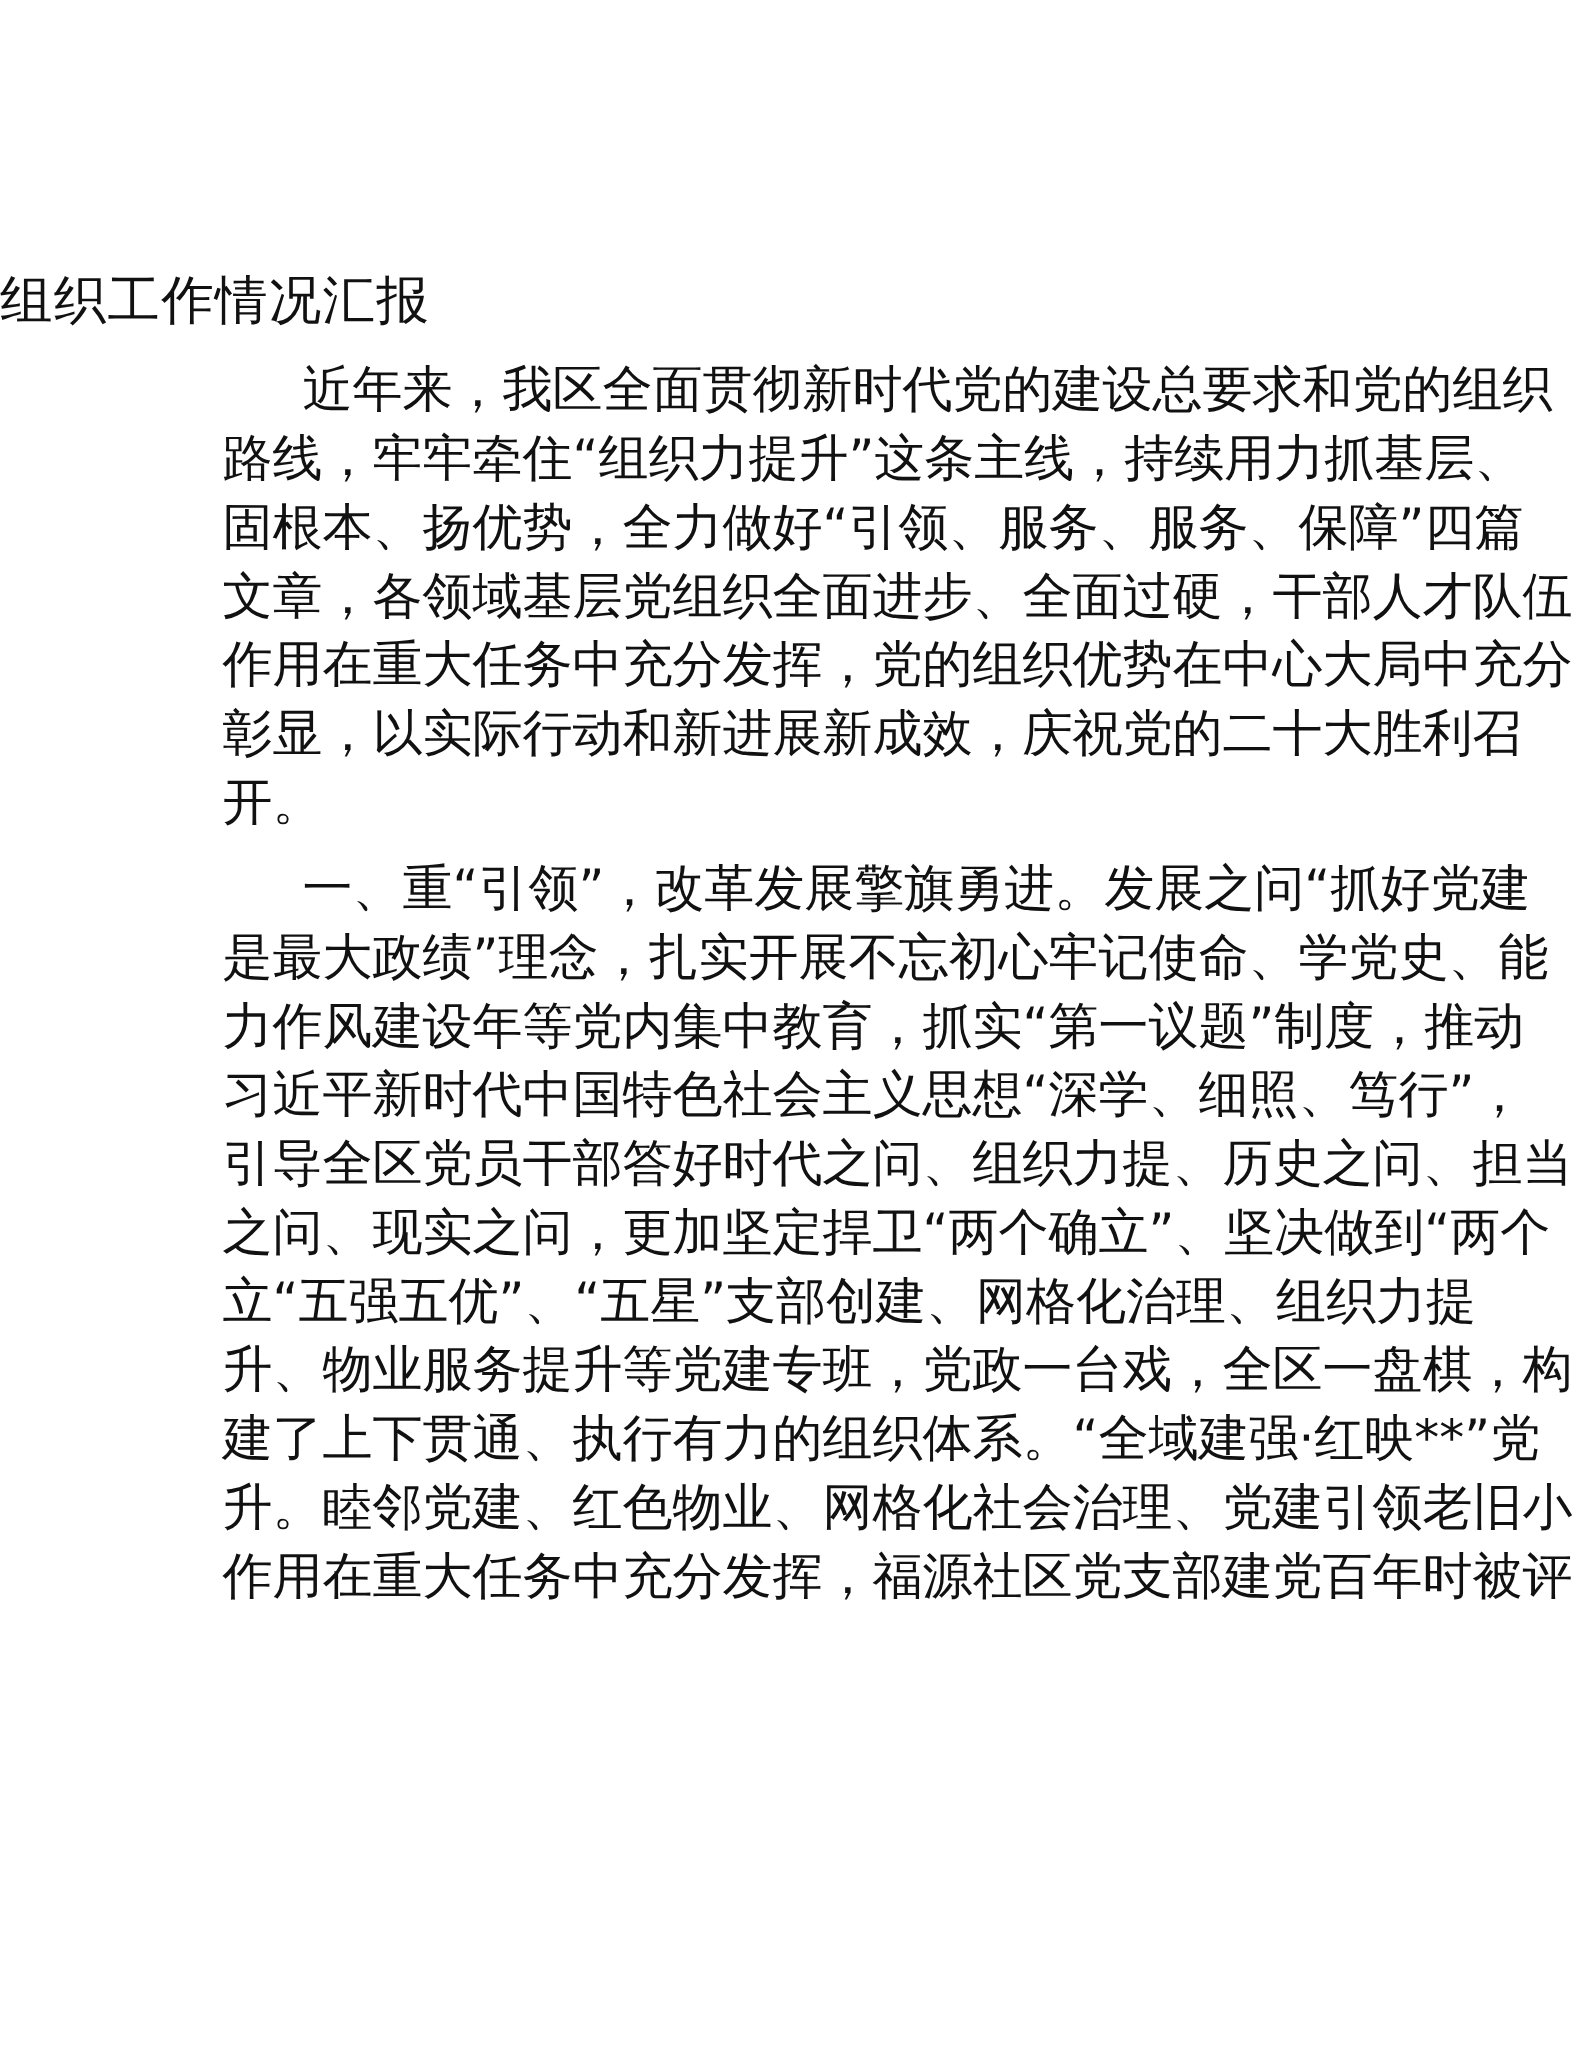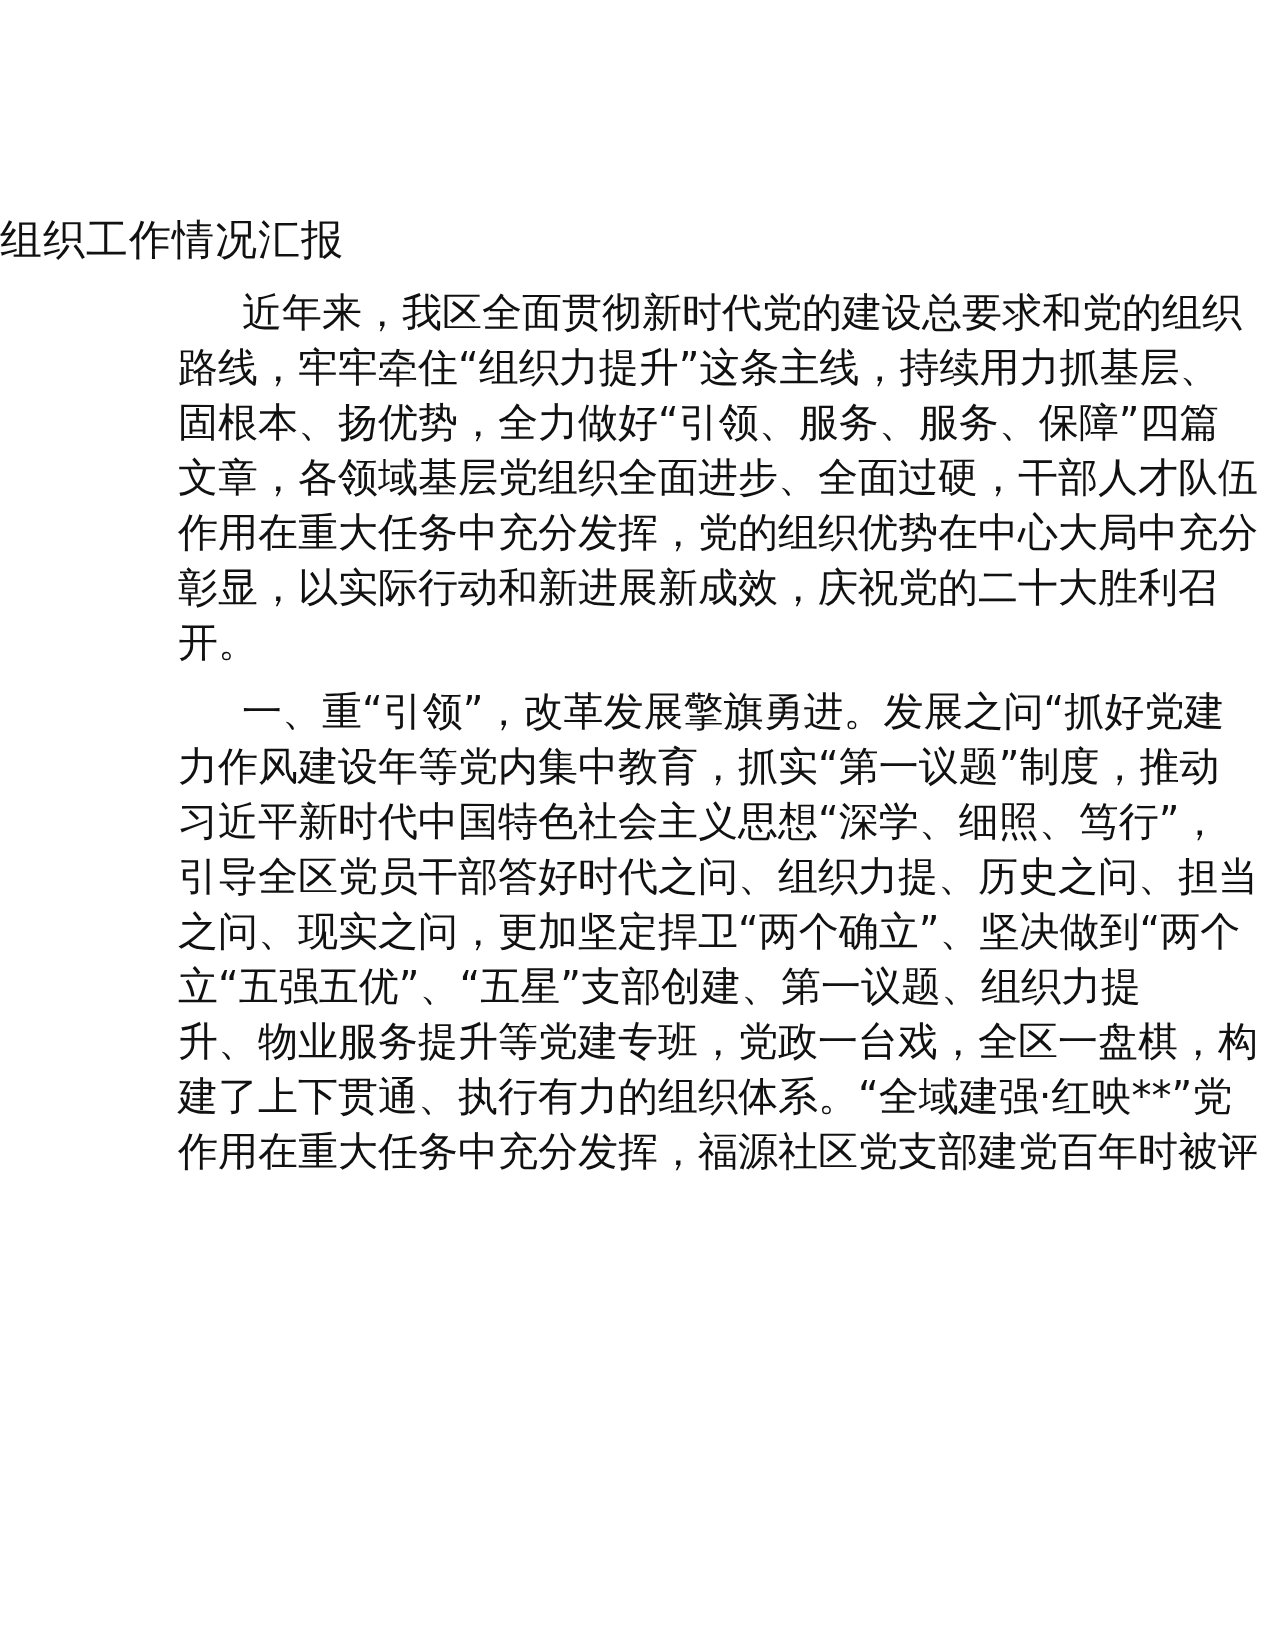--- a/index.html
+++ b/index.html
@@ -27,22 +27,24 @@
     <span class="line">路线，牢牢牵住“组织力提升”这条主线，持续用力抓基层、</span>
     <span class="line">固根本、扬优势，全力做好“引领、服务、服务、保障”四篇</span>
     <span class="line">文章，各领域基层党组织全面进步、全面过硬，干部人才队伍</span>
     <span class="line">作用在重大任务中充分发挥，党的组织优势在中心大局中充分</span>
     <span class="line">彰显，以实际行动和新进展新成效，庆祝党的二十大胜利召</span>
     <span class="line last">开。</span>
   </div>
 
   <div class="body" id="p2">
     <span class="line indent">一、重“引领”，改革发展擎旗勇进。发展之问“抓好党建</span>
+    <span class="line">是最大政绩”理念，扎实开展不忘初心牢记使命、学党史、能</span>
     <span class="line">力作风建设年等党内集中教育，抓实“第一议题”制度，推动</span>
     <span class="line">习近平新时代中国特色社会主义思想“深学、细照、笃行”，</span>
     <span class="line">引导全区党员干部答好时代之问、组织力提、历史之问、担当</span>
     <span class="line">之问、现实之问，更加坚定捍卫“两个确立”、坚决做到“两个</span>
-    <span class="line">立“五强五优”、“五星”支部创建、第一议题、组织力提</span>
+    <span class="line">立“五强五优”、“五星”支部创建、网格化治理、组织力提</span>
     <span class="line">升、物业服务提升等党建专班，党政一台戏，全区一盘棋，构</span>
     <span class="line">建了上下贯通、执行有力的组织体系。“全域建强·红映**”党</span>
+    <span class="line">升。睦邻党建、红色物业、网格化社会治理、党建引领老旧小</span>
     <span class="line">作用在重大任务中充分发挥，福源社区党支部建党百年时被评</span>
   </div>
 </div>
 
 </body></html>

